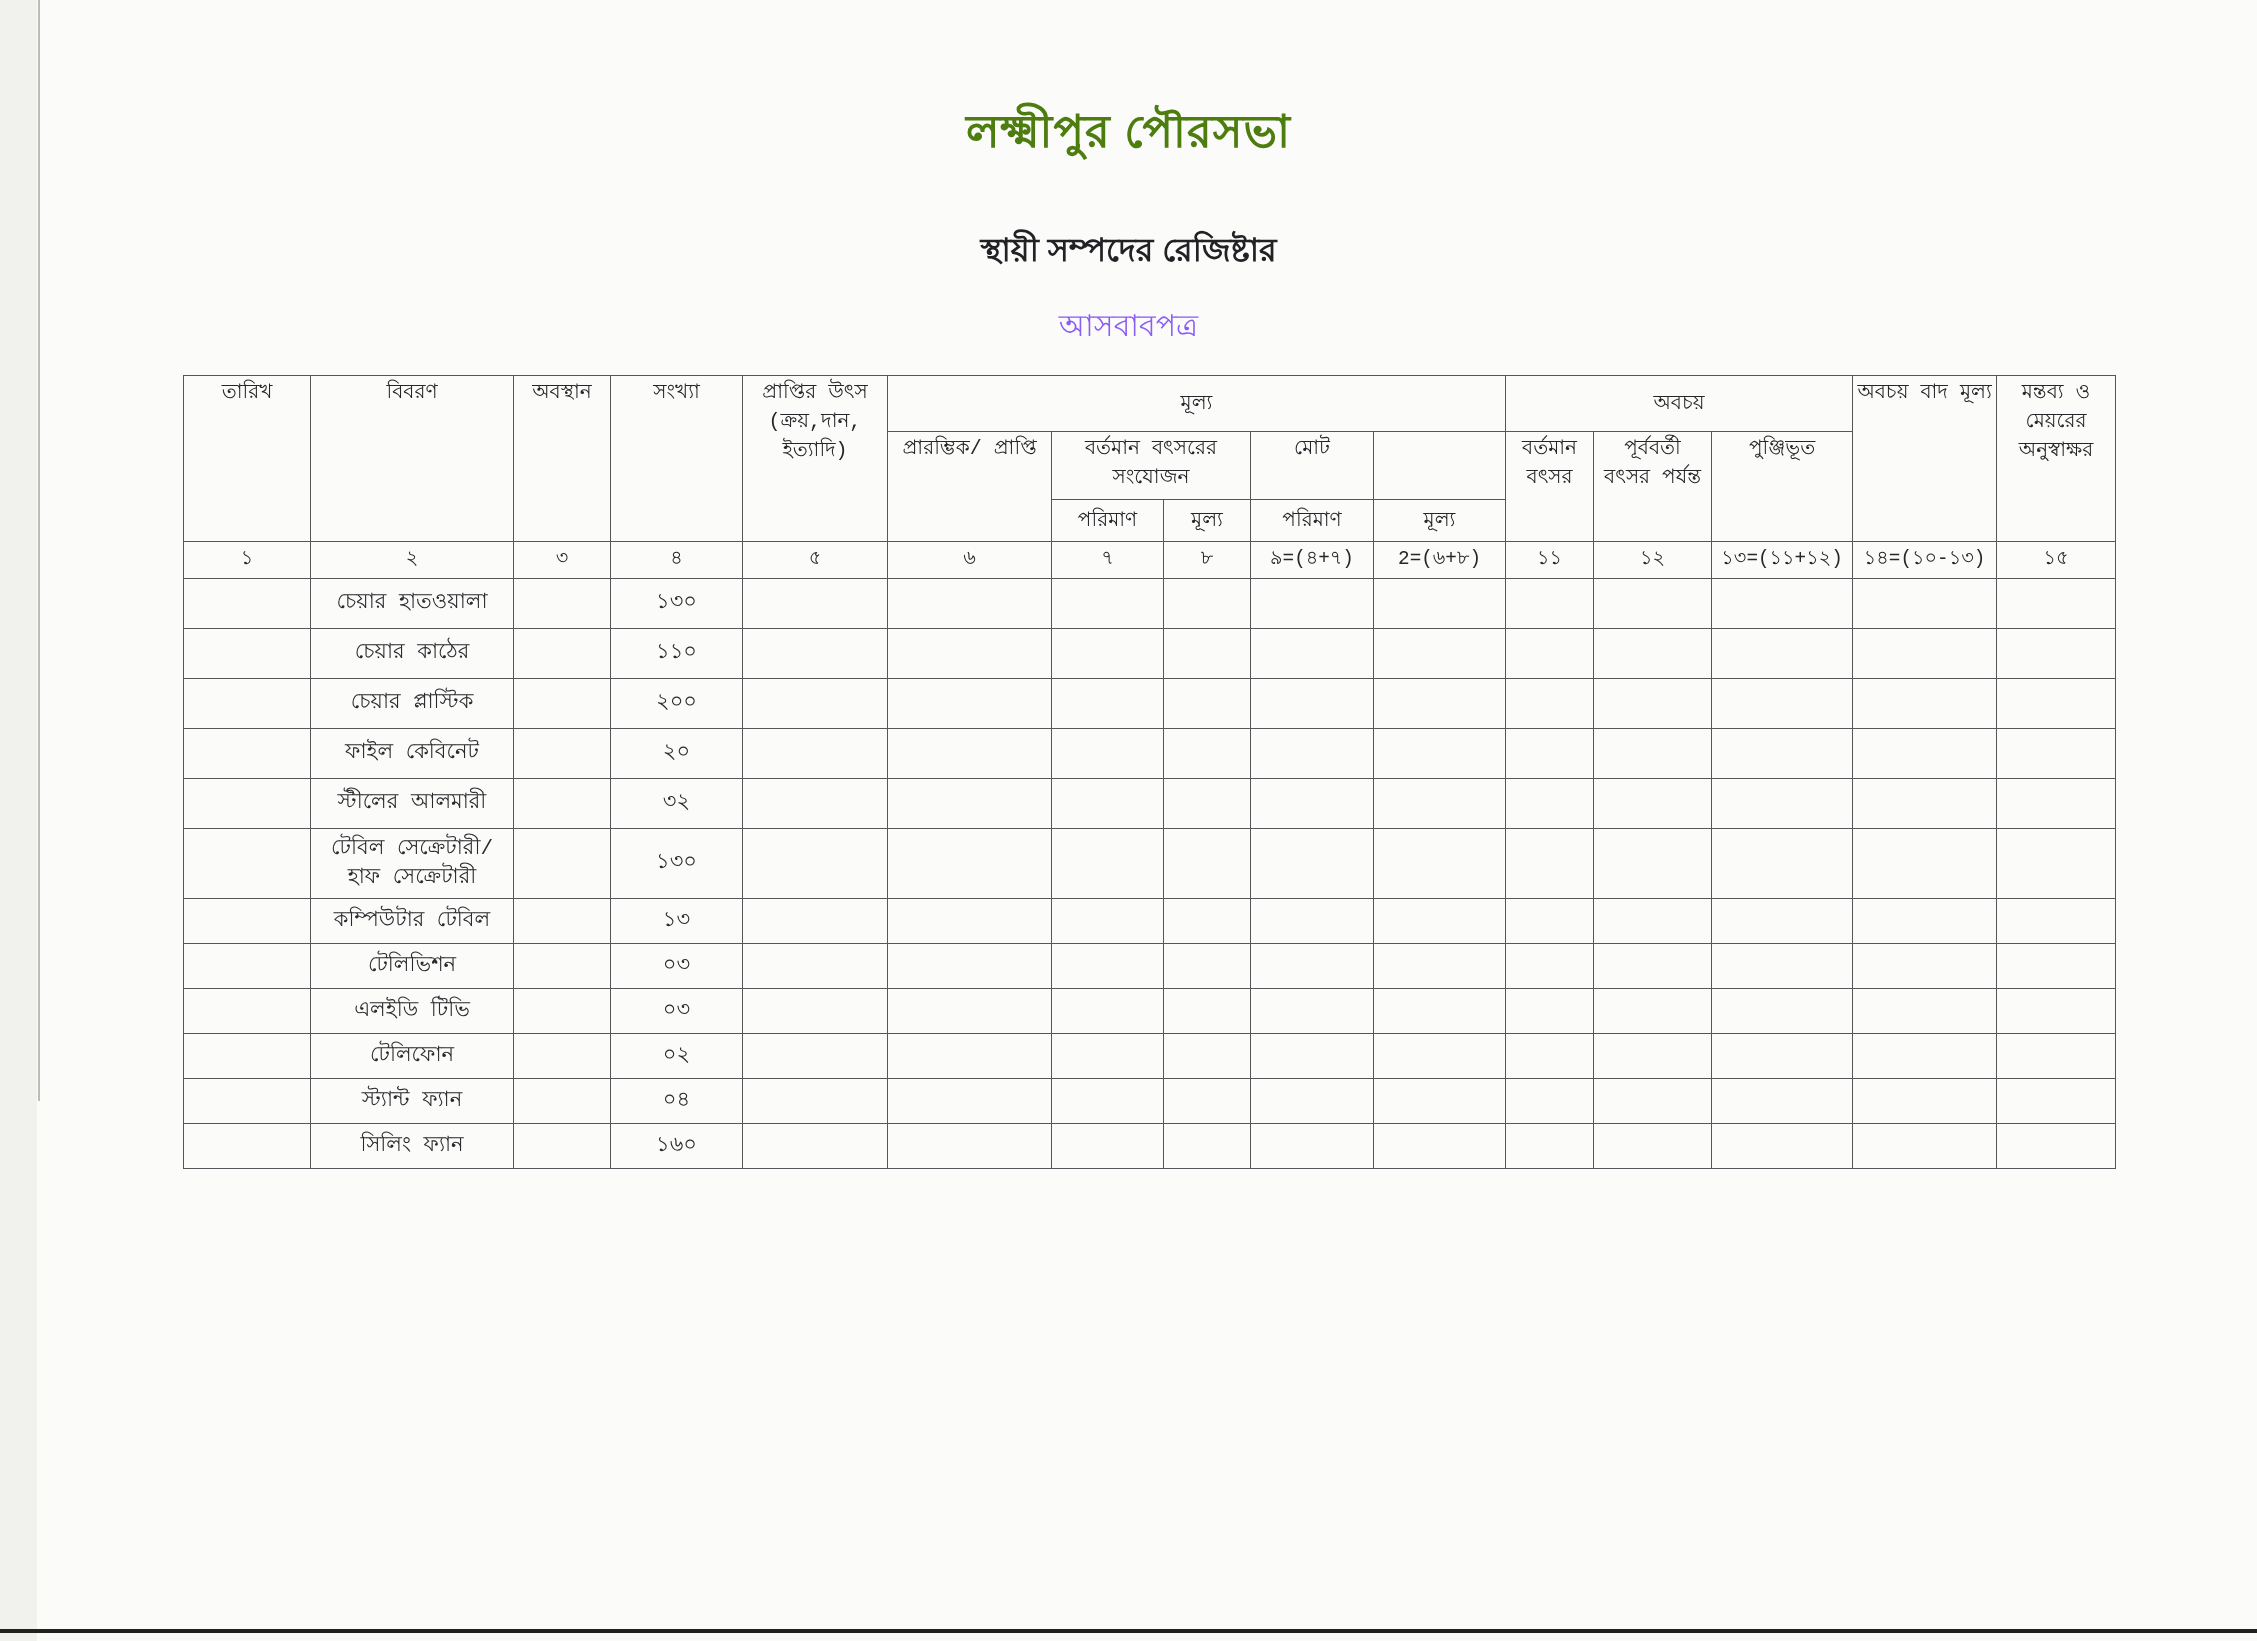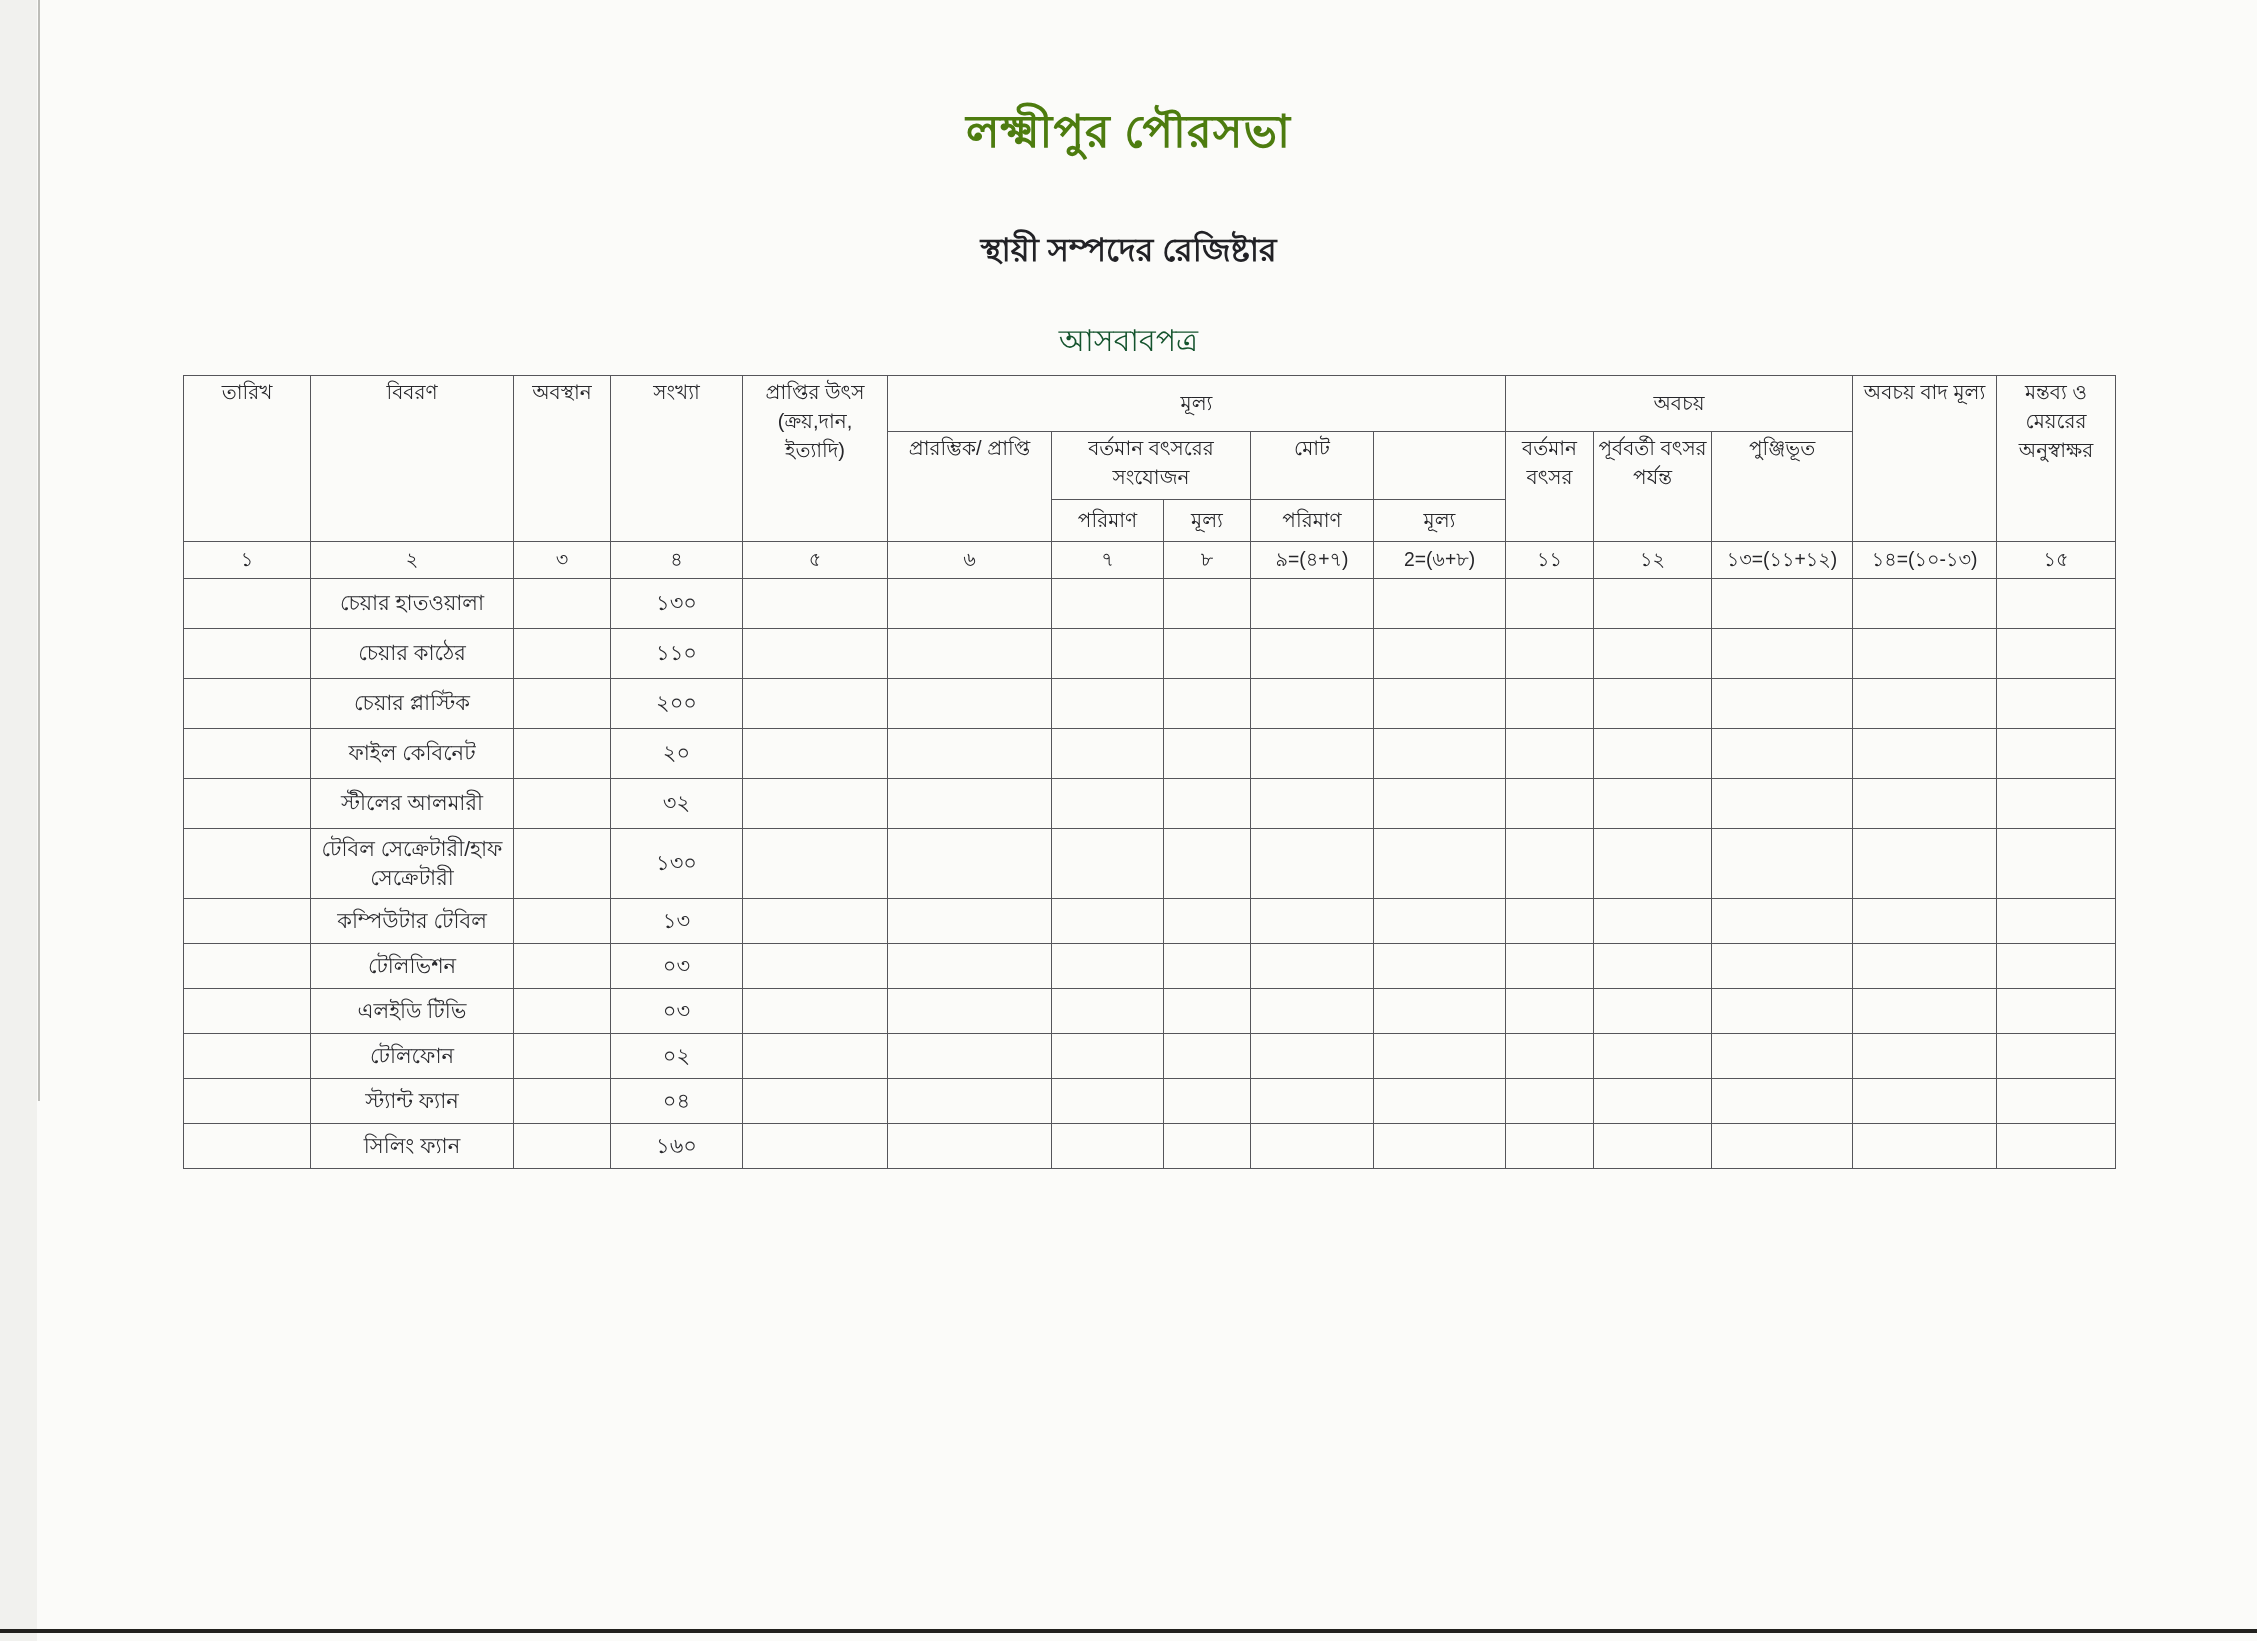--- a/index.html
+++ b/index.html
@@ -52,34 +52,35 @@
     letter-spacing: 1px;
     color: #4d7c0f;
   }
   .title-sub {
     margin-top: 53px;
     font-size: 32px;
     font-weight: 600;
     color: #222226;
   }
   .title-cat {
-    margin-top: 38px;
+    margin-top: 23px;
     font-size: 30px;
     font-weight: 500;
-    color: #14532d;
+    color: #8b5cf6;
   }
   
   table.register {
     position: absolute;
     left: 183px;
     top: 375px;
     width: 1931px;
     border-collapse: collapse;
     table-layout: fixed;
     background: transparent;
+    font-family: Liberation Mono, monospace;
   }
   table.register th,
   table.register td {
     border: 1.9px solid #55555a;
     padding: 1.9px 3.9px;
     text-align: center;
     font-weight: normal;
     overflow: hidden;
   }
   thead tr.r1 { height: 56px; }

